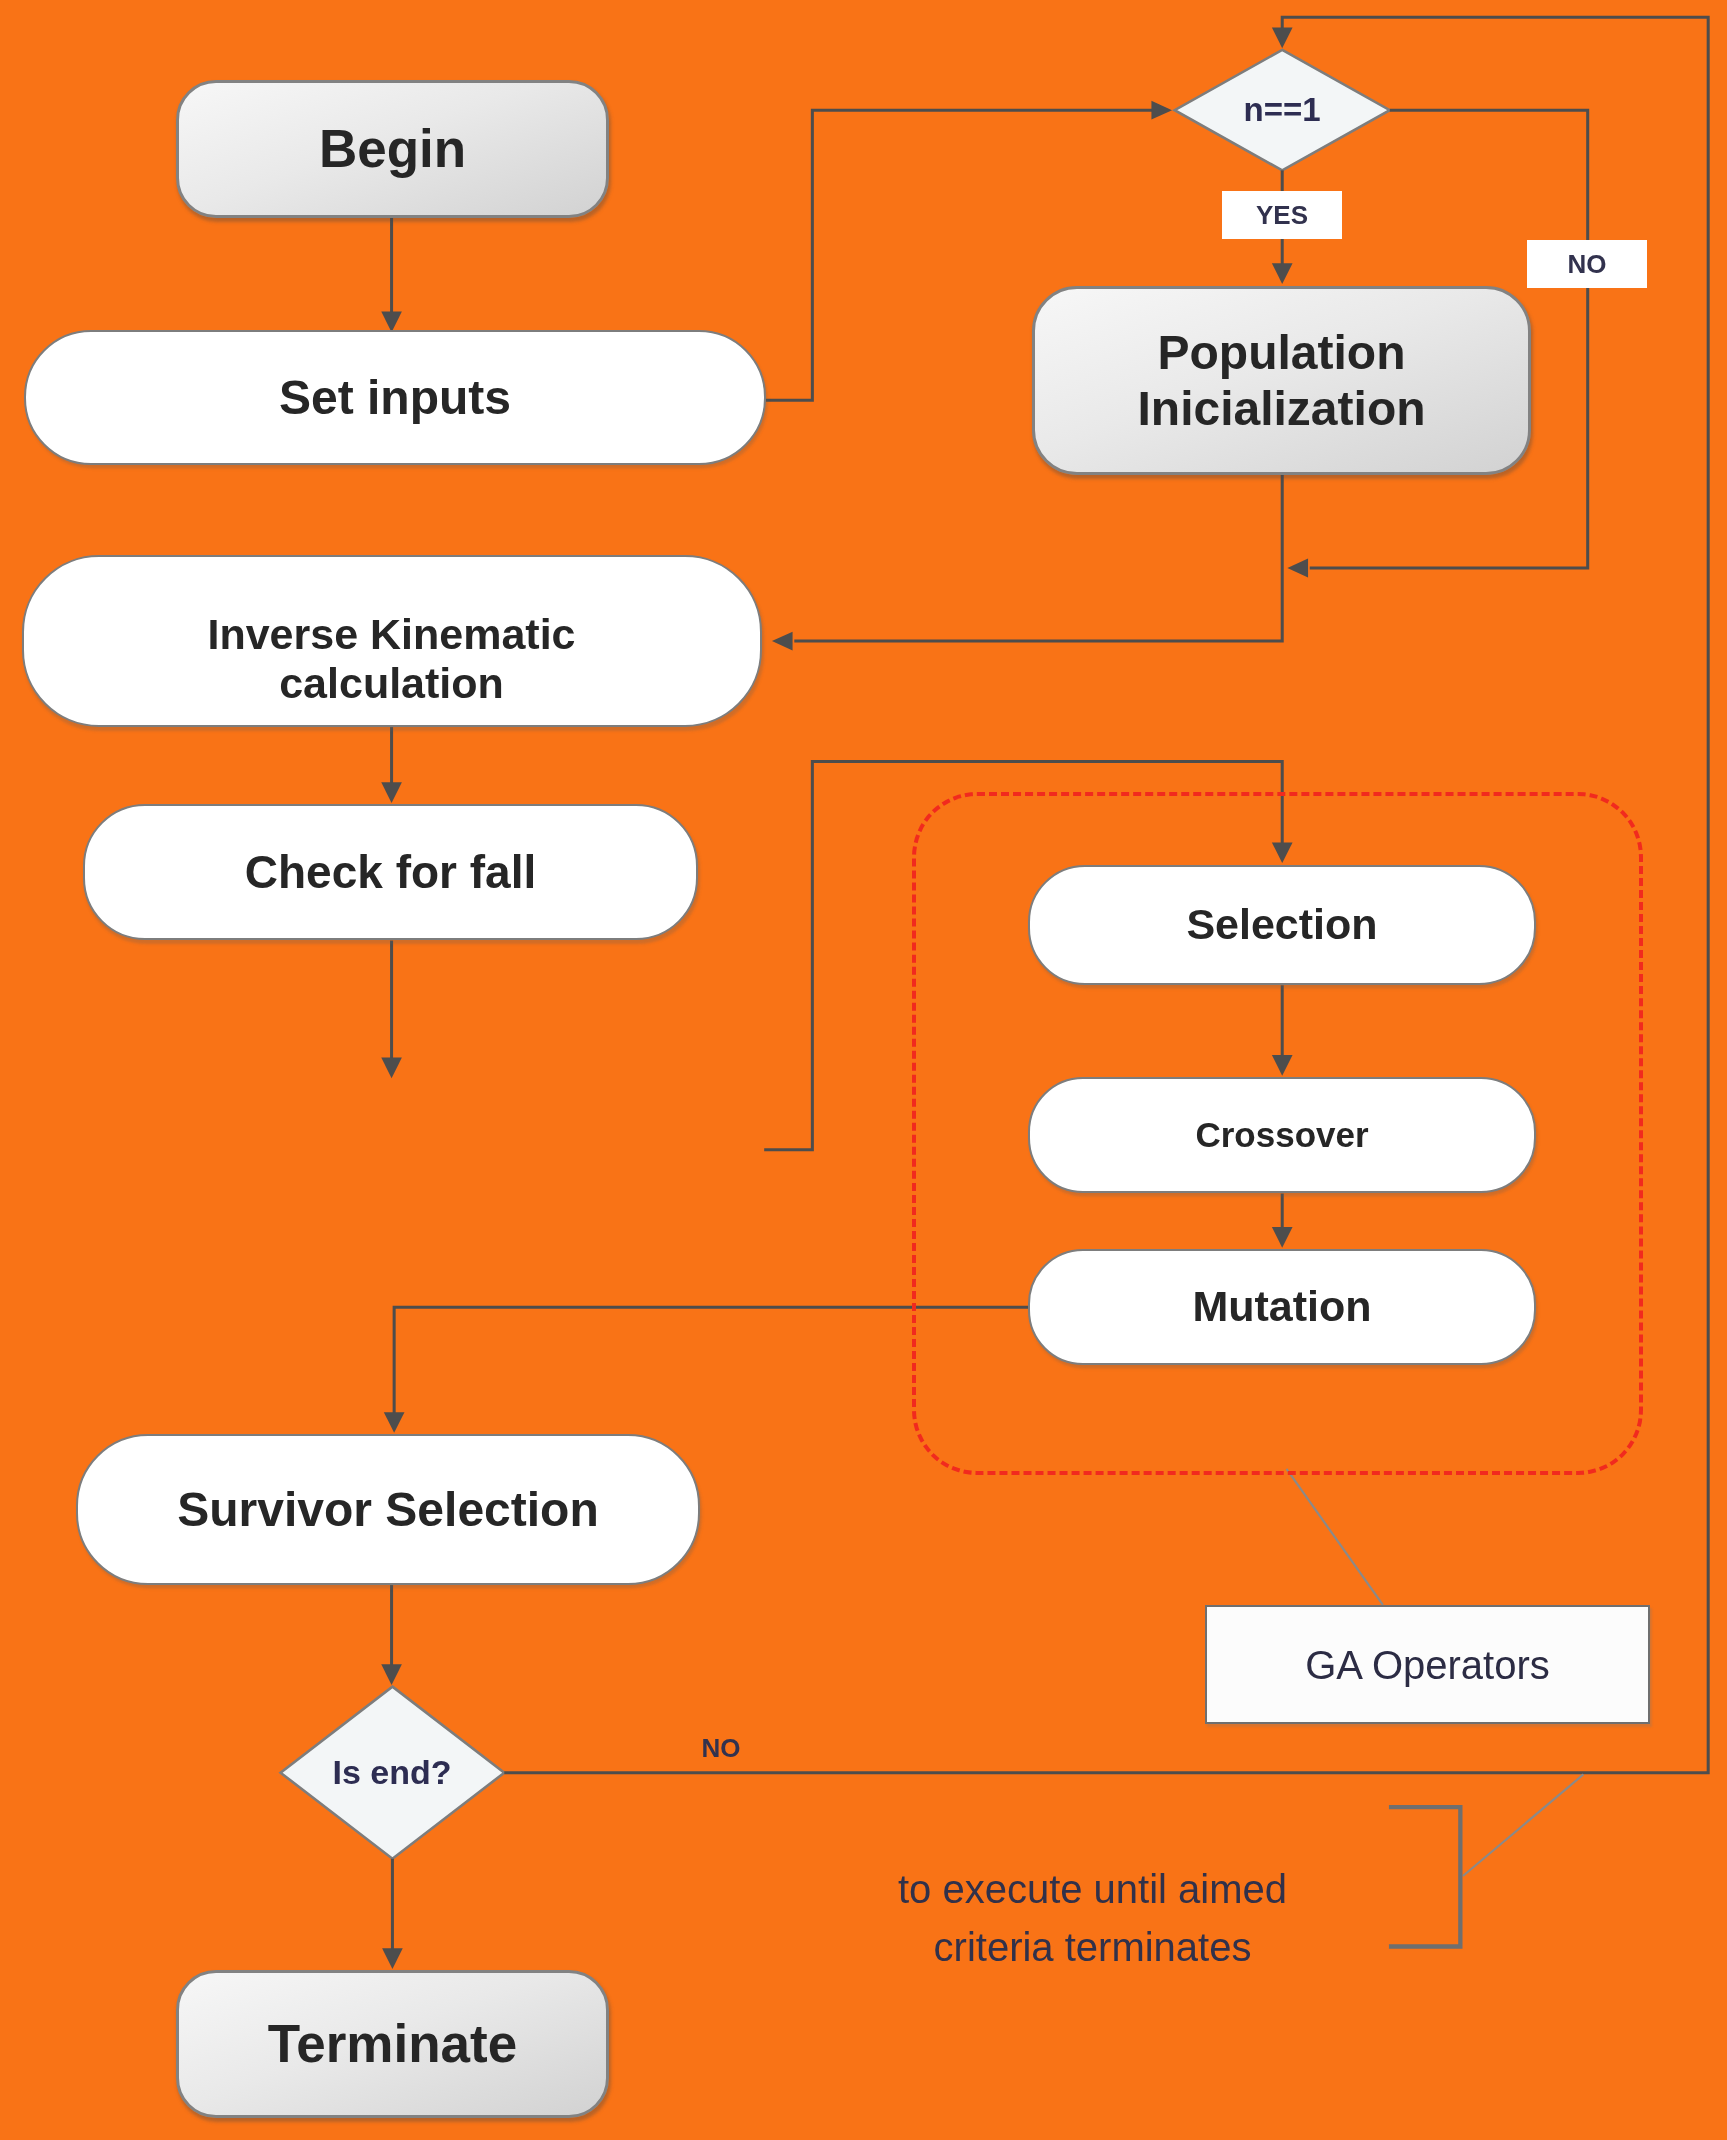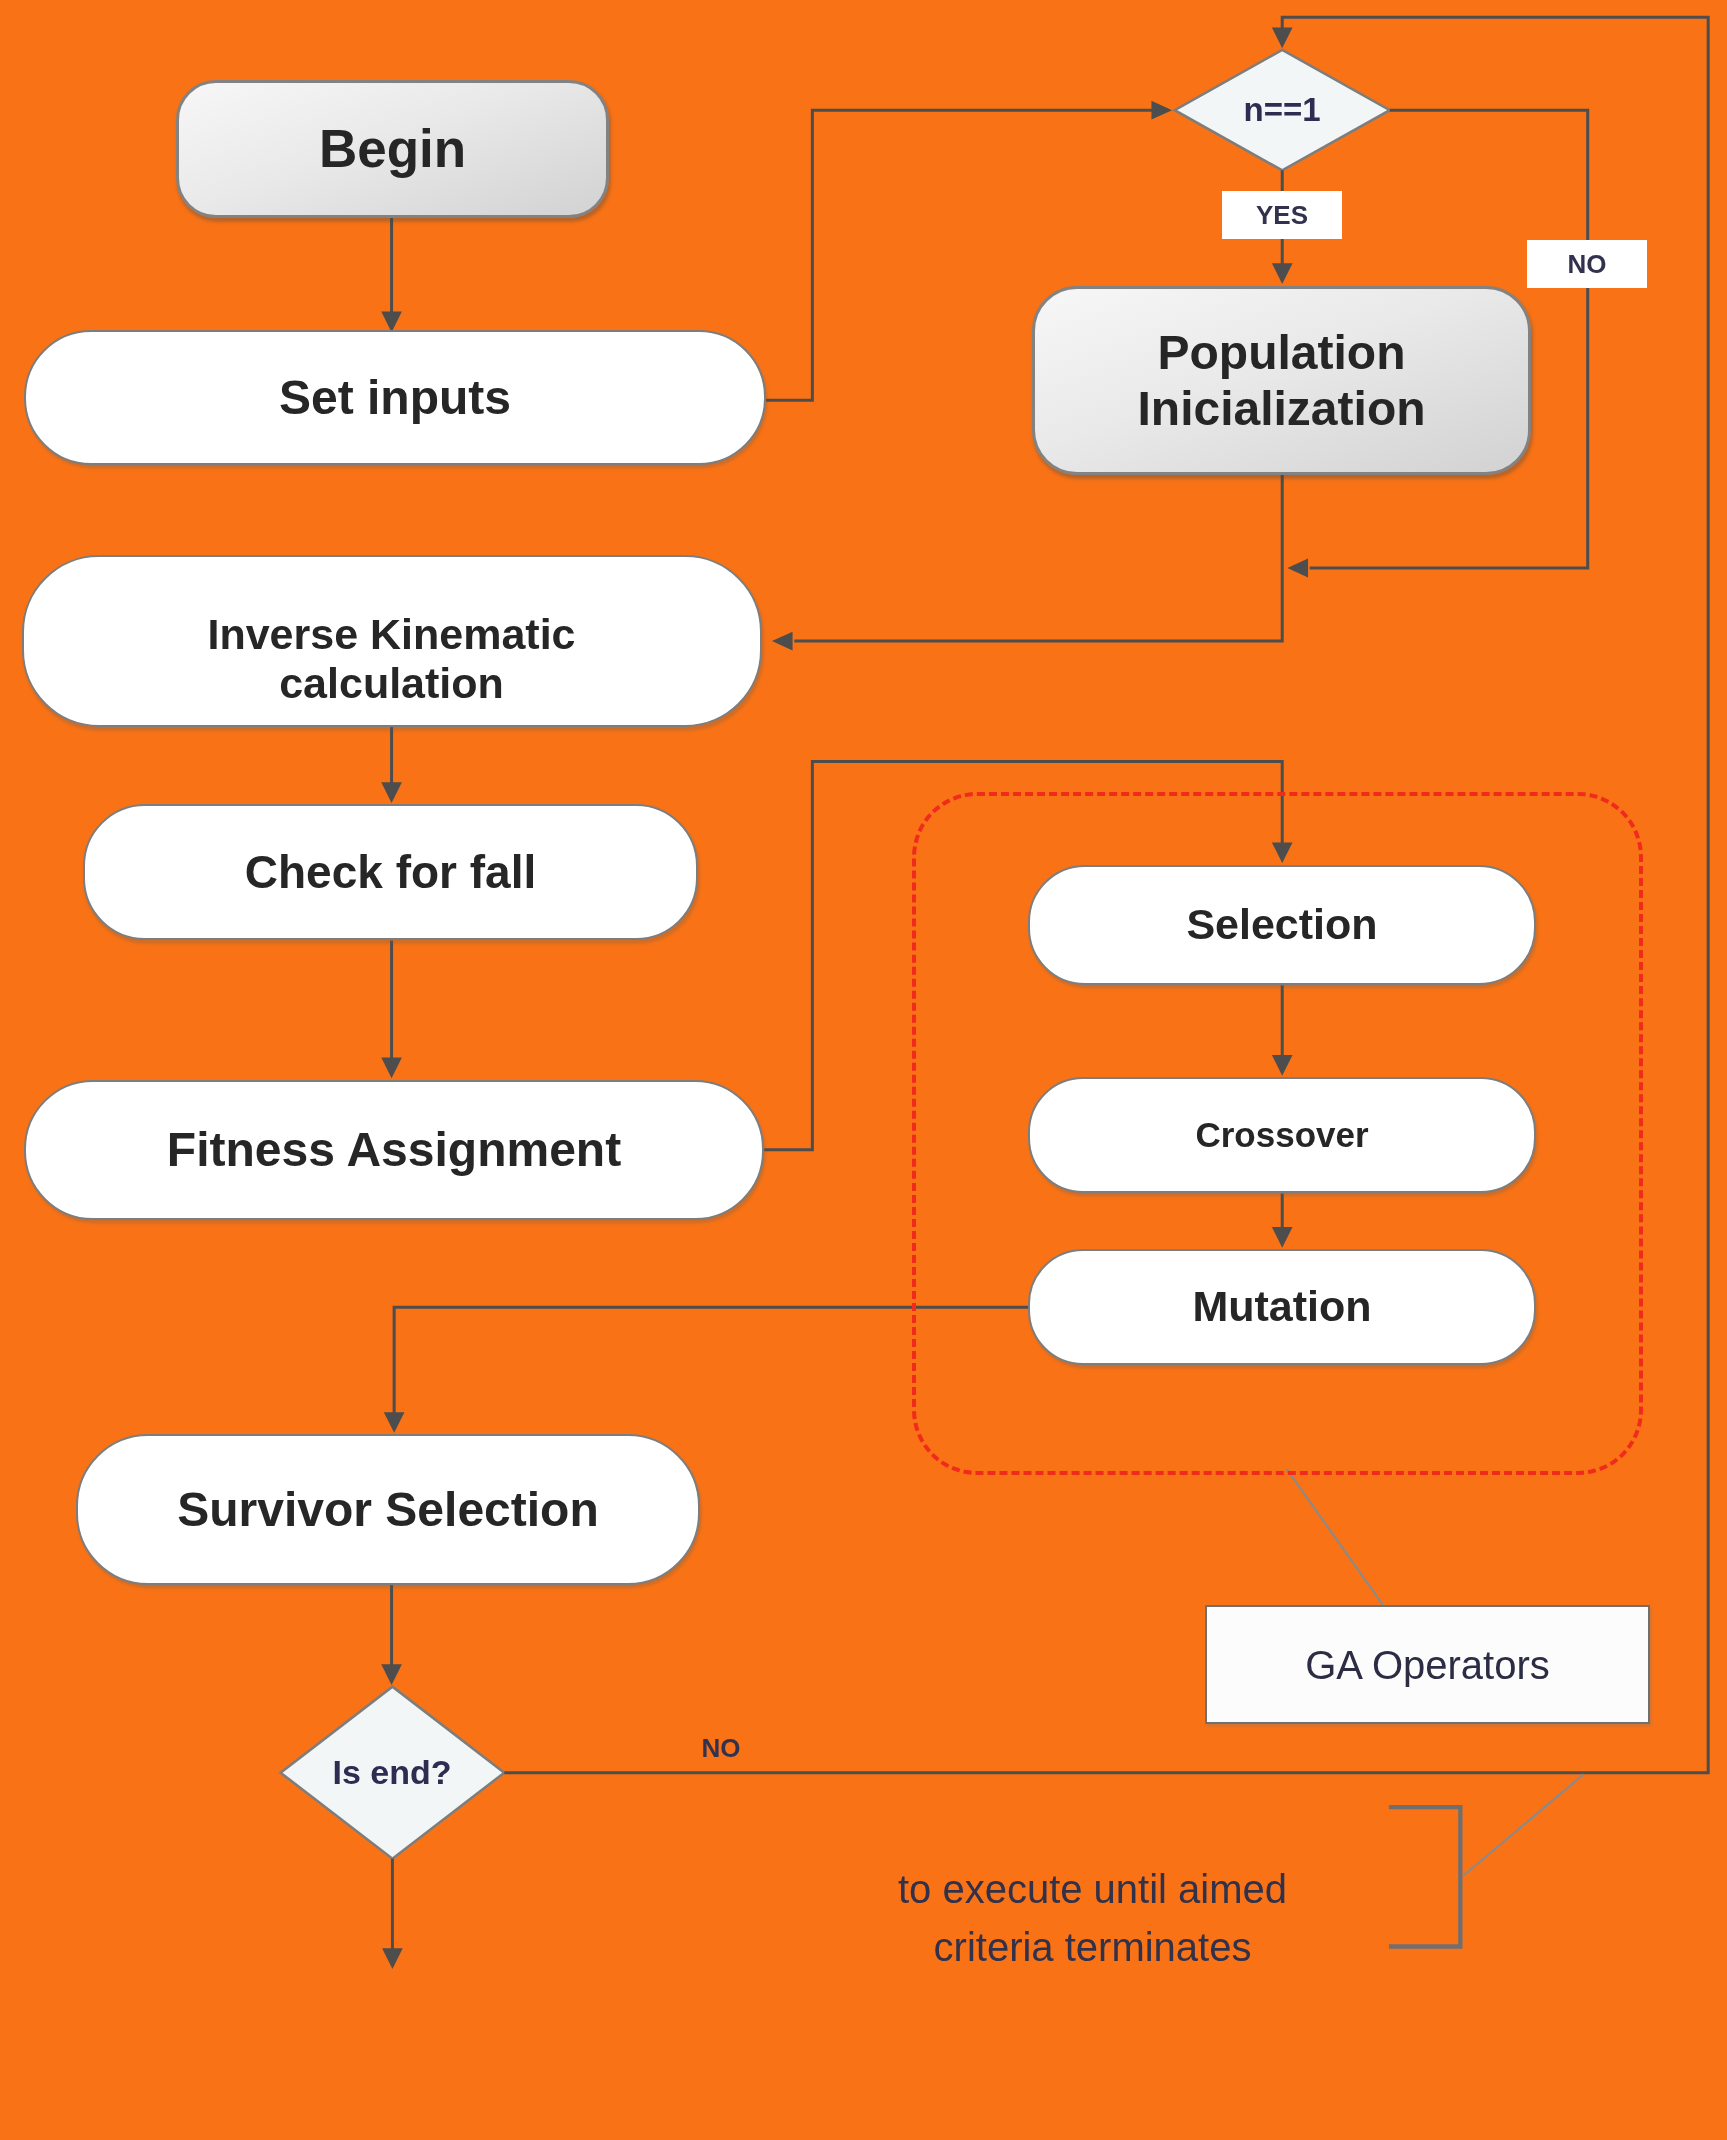--- a/index.html
+++ b/index.html
@@ -117,40 +117,40 @@
 
   <div class="node pill" style="left:21.5px;top:555px;width:740px;height:172px;border-radius:77px;font-size:43px;">
     <span style="display:block;margin-top:36px;">Inverse Kinematic</span>
     <span style="display:block;">calculation</span>
   </div>
 
   <div class="node pill" style="left:83px;top:804px;width:615px;height:136px;border-radius:62px;font-size:46px;">
     <span>Check for fall</span>
   </div>
 
-  <div class="node pill" style="left:24px;top:1080px;width:740px;height:140px;border-radius:69px;font-size:48px;">
-    <span>Fitness Assignment</span>
-  </div>
 
   <div class="node pill" style="left:1028px;top:865px;width:508px;height:120px;border-radius:57px;font-size:43px;">
     <span>Selection</span>
   </div>
 
   <div class="node pill" style="left:1028px;top:1077px;width:508px;height:116px;border-radius:55px;font-size:35px;">
     <span>Crossover</span>
   </div>
 
   <div class="node pill" style="left:1028px;top:1249px;width:508px;height:116px;border-radius:55px;font-size:43px;">
     <span>Mutation</span>
   </div>
 
   <div class="node pill" style="left:76px;top:1434px;width:624px;height:151px;border-radius:72px;font-size:48px;">
     <span>Survivor Selection</span>
   </div>
 
+  <div class="node gray" style="left:176px;top:1970px;width:433px;height:148px;border-radius:40px;font-size:53px;">
+    <span>Terminate</span>
+  </div>
 
   <div class="node rect-label" style="left:1205px;top:1605px;width:445px;height:119px;border-radius:0;font-size:40px;">
     <span>GA Operators</span>
   </div>
 
   <div class="dlabel" style="left:1196px;top:86px;width:172px;height:48px;font-size:33px;text-align:center;">
     <span>n==1</span>
   </div>
   <div class="dlabel" style="left:306px;top:1748px;width:172px;height:48px;font-size:34px;">
     <span>Is end?</span>

